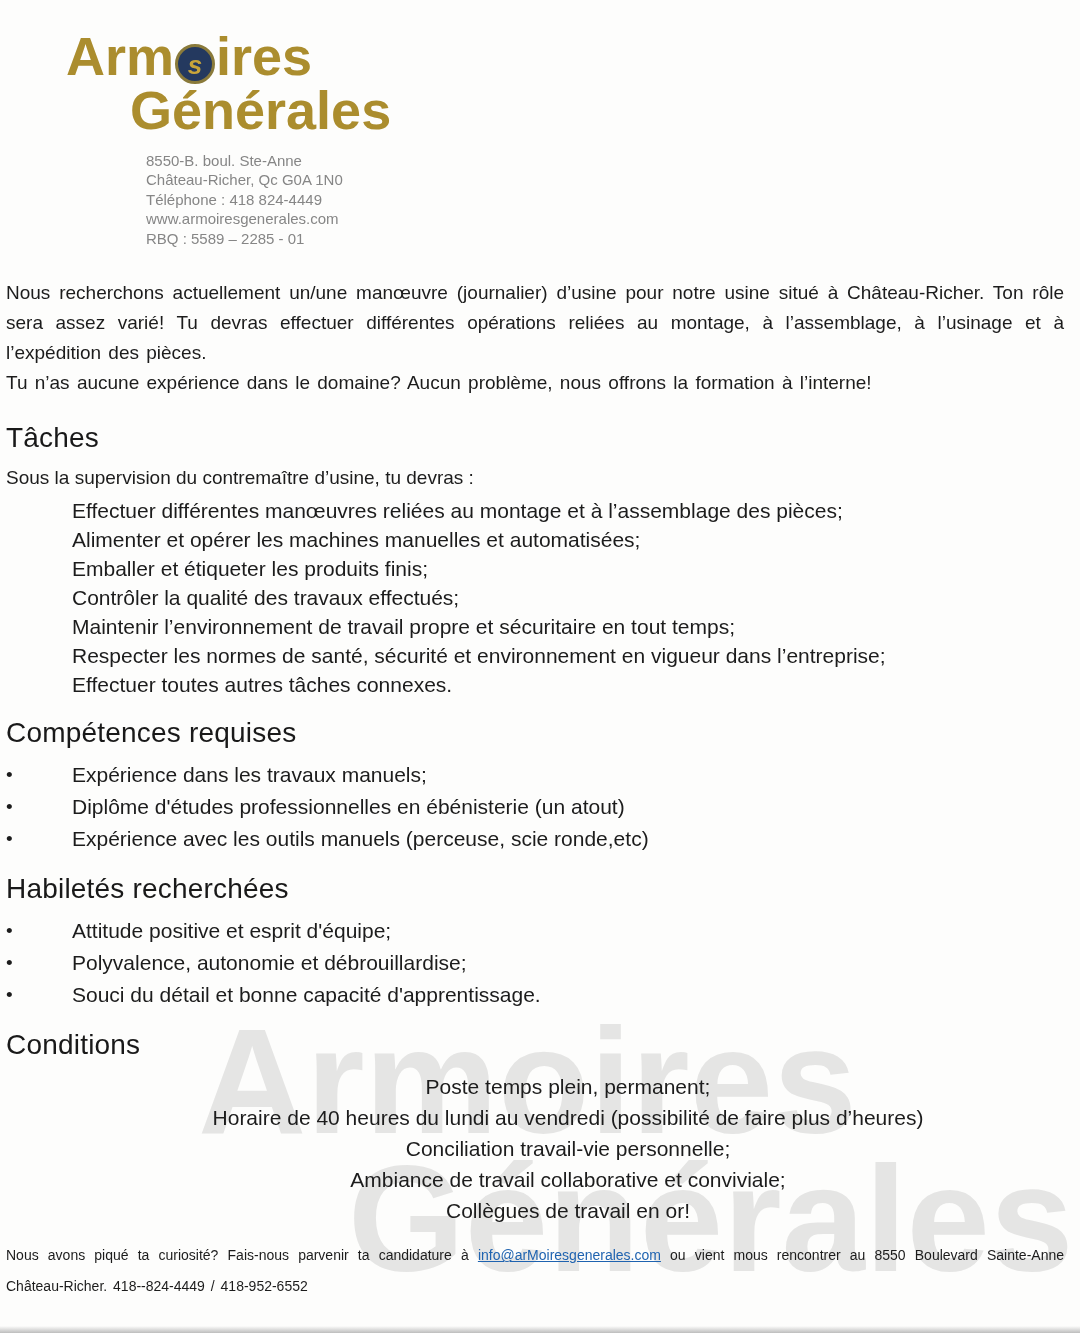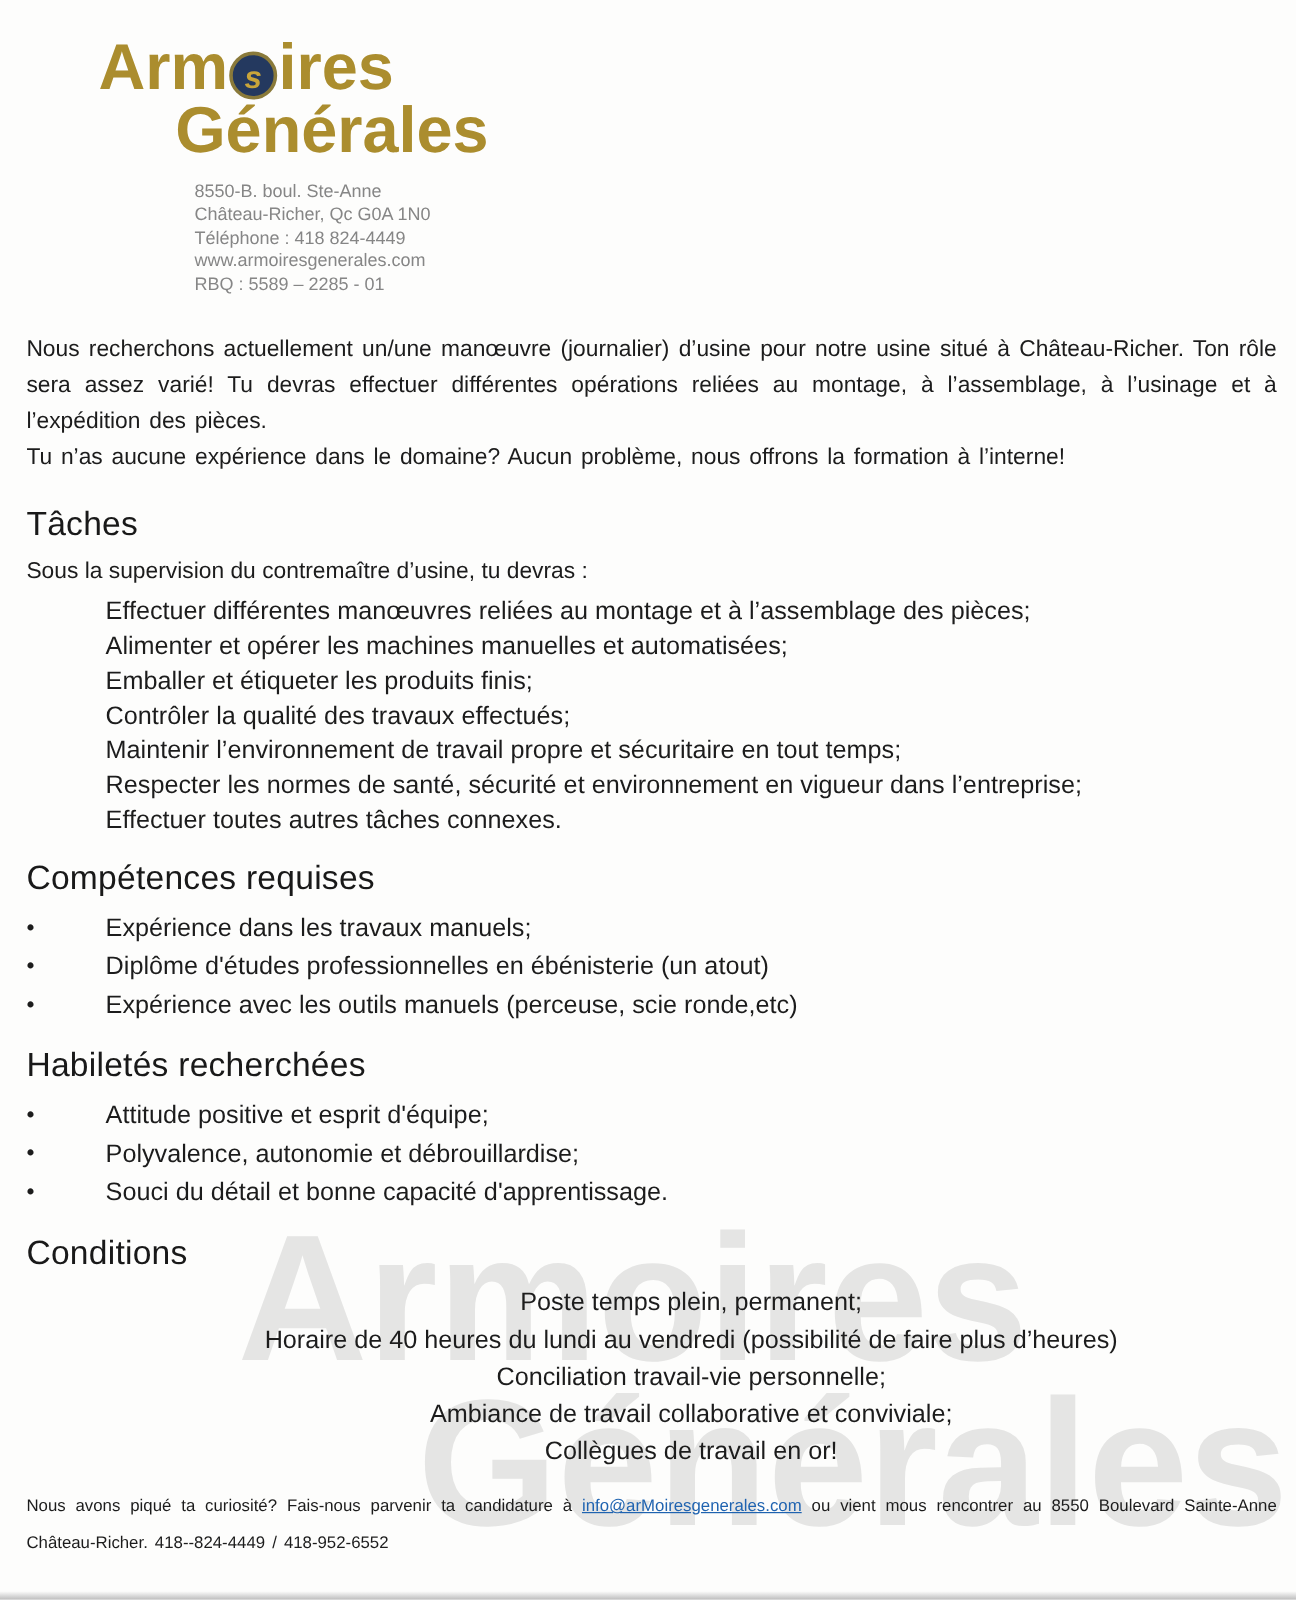--- a/index.html
+++ b/index.html
@@ -2,21 +2,21 @@
 <html lang="fr"><head>
 <meta charset="utf-8">
 <style>
   * { margin:0; padding:0; box-sizing:border-box; }
   html,body { background:#ffffff; }
   body {
     width:1080px; height:1333px; position:relative; overflow:hidden;
     font-family:"Liberation Sans", sans-serif; color:#1c1c1c;
     background:#fdfdfc;
   }
-  .page { position:relative; z-index:1; padding:30px 16px 0 22px; }
+  .page { position:relative; z-index:1; padding:30px 16px 0 6px; }
 
   
   .letterhead { margin-left:60px; }
   .logo { color:#ab8d2e; font-weight:bold; line-height:0.98; }
   .logo-line1 { font-size:54px; letter-spacing:0; }
   .logo-line2 { font-size:54px; margin-left:64px; }
   .logo-badge {
     display:inline-block; width:40px; height:40px; border-radius:50%;
     background:#24395f; border:3px solid #8a7a3a; color:#c9a53a;
     font-size:26px; font-style:italic; font-weight:bold;

